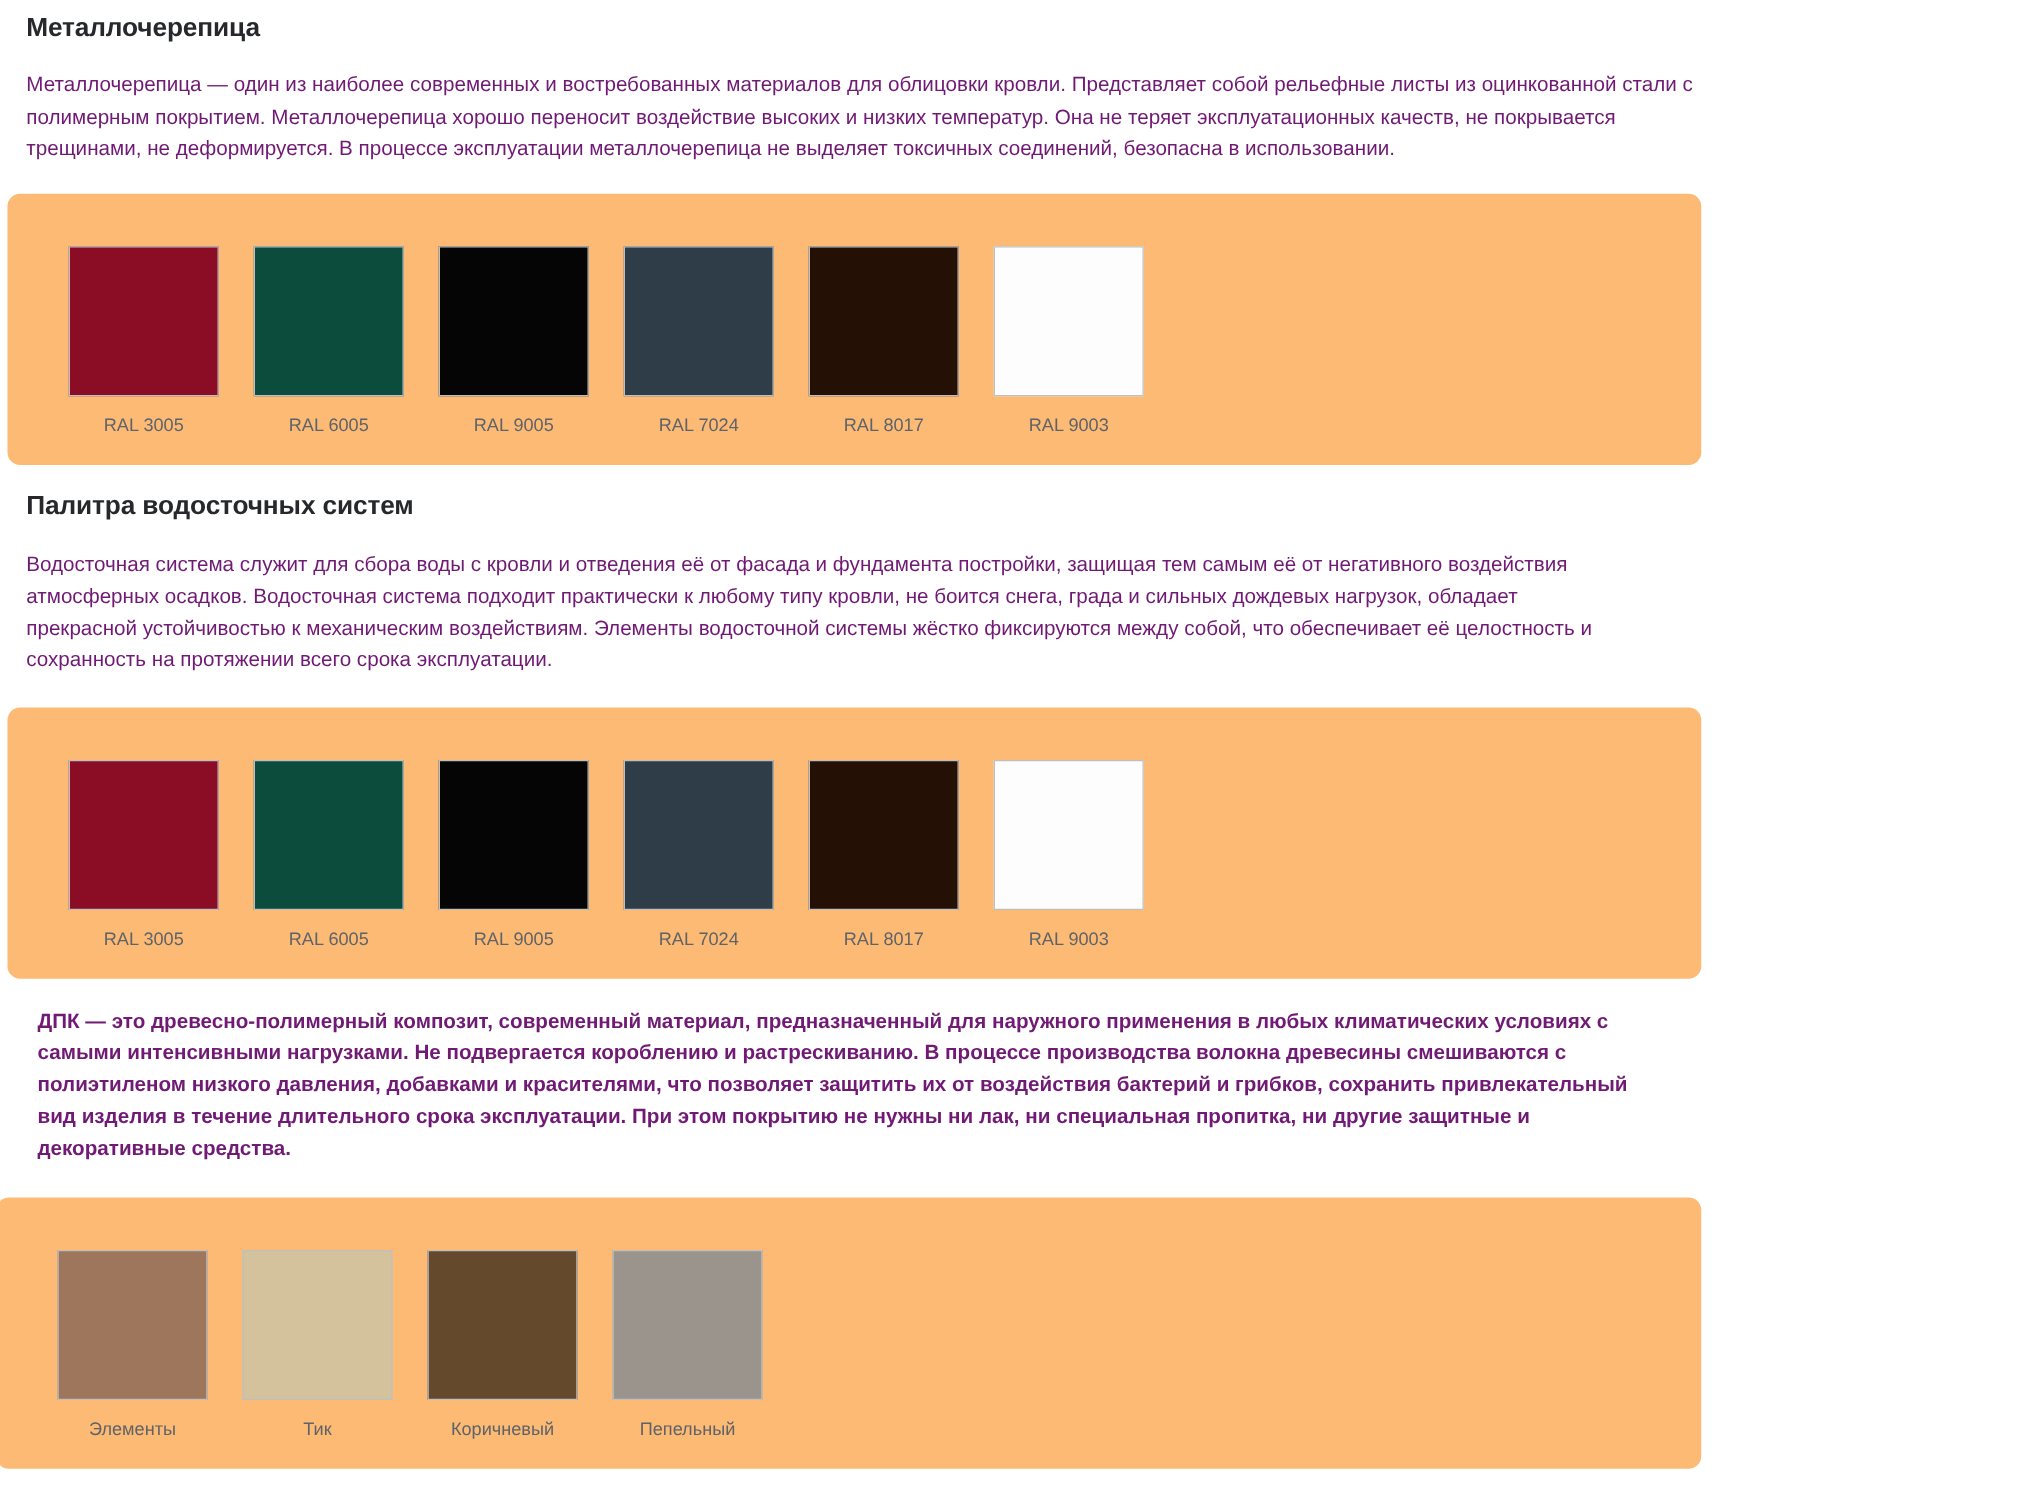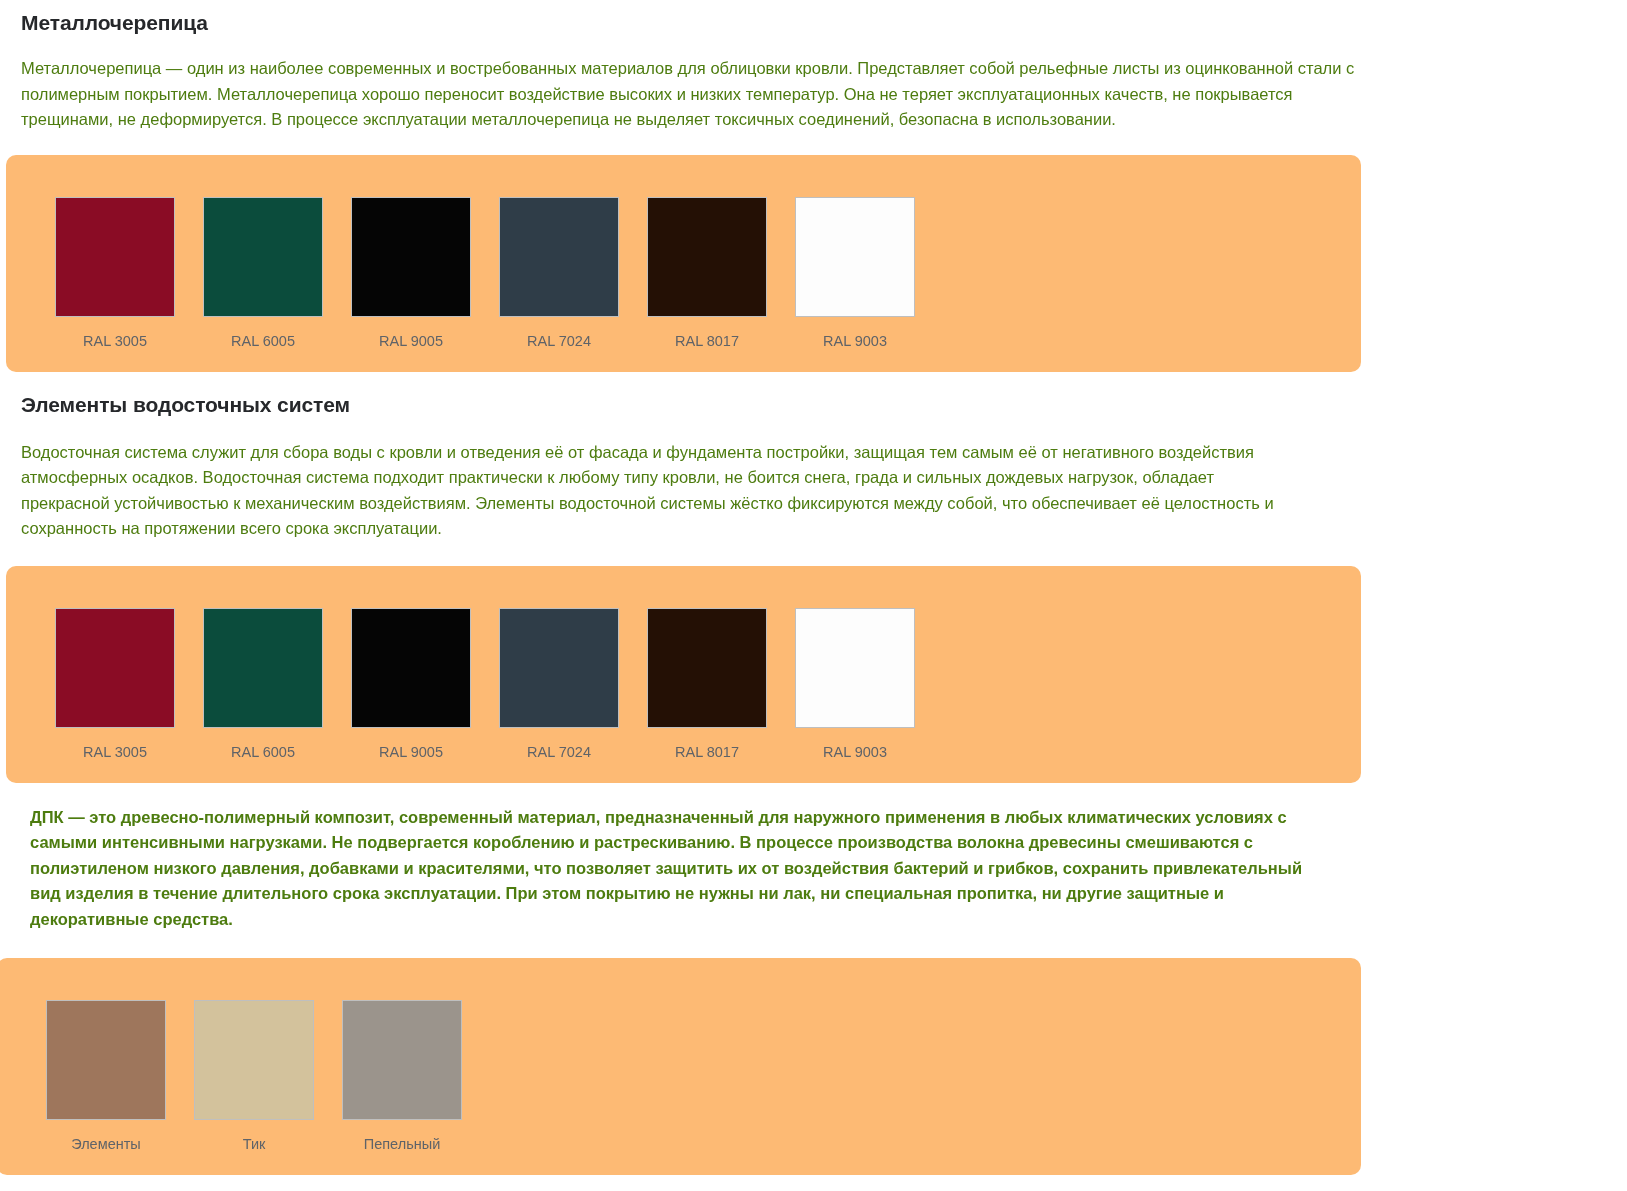--- a/index.html
+++ b/index.html
@@ -37,21 +37,21 @@
     margin: 0;
     letter-spacing: -0.1px;
   }
   .section-1 h2.section-title { padding-top: 10px; }
   .section-2 h2.section-title { padding-top: 20px; }
   .section-3 h2.section-title { padding-top: 20px; }
 
   p.section-text {
     font-size: 16.5px;
     line-height: 25.5px;
-    color: #4d7c0f;
+    color: #701a75;
     margin: 0;
     max-width: 1580px;
   }
   .section-1 p.section-text { padding-top: 20px; }
   .section-2 p.section-text { padding-top: 22px; padding-right: 78px; }
   .section-3 p.section-text { padding-top: 22px; padding-right: 36px; font-weight: bold; }
 
   
   .palette-panel {
     background: #fdba74;
@@ -121,21 +121,21 @@
         <div class="swatch-label">RAL 8017</div>
       </div>
       <div class="swatch-item">
         <div class="swatch-chip" style="background:#fdfdfd;border:1px solid #bfbfbf;"></div>
         <div class="swatch-label">RAL 9003</div>
       </div>
     </div>
   </div>
 
   <section class="section section-2">
-    <h2 class="section-title">Элементы водосточных систем</h2>
+    <h2 class="section-title">Палитра водосточных систем</h2>
     <p class="section-text">Водосточная система служит для сбора воды с кровли и отведения её от фасада и фундамента постройки, защищая тем самым её от негативного воздействия атмосферных осадков. Водосточная система подходит практически к любому типу кровли, не боится снега, града и сильных дождевых нагрузок, обладает прекрасной устойчивостью к механическим воздействиям. Элементы водосточной системы жёстко фиксируются между собой, что обеспечивает её целостность и сохранность на протяжении всего срока эксплуатации.</p>
   </section>
   <div class="palette-panel panel-2">
     <div class="swatch-row">
       <div class="swatch-item">
         <div class="swatch-chip" style="background:#8a0c25;border:1px solid #bfbfbf;"></div>
         <div class="swatch-label">RAL 3005</div>
       </div>
       <div class="swatch-item">
         <div class="swatch-chip" style="background:#0b4c3c;border:1px solid #bfbfbf;"></div>
@@ -167,19 +167,23 @@
     <div class="swatch-row">
       <div class="swatch-item">
         <div class="swatch-chip" style="background:#9e765c;border:1px solid #bfbfbf;"></div>
         <div class="swatch-label">Элементы</div>
       </div>
       <div class="swatch-item">
         <div class="swatch-chip" style="background:#d3c29c;border:1px solid #bfbfbf;"></div>
         <div class="swatch-label">Тик</div>
       </div>
       <div class="swatch-item">
+        <div class="swatch-chip" style="background:#64492c;border:1px solid #bfbfbf;"></div>
+        <div class="swatch-label">Коричневый</div>
+      </div>
+      <div class="swatch-item">
         <div class="swatch-chip" style="background:#9b948c;border:1px solid #bfbfbf;"></div>
         <div class="swatch-label">Пепельный</div>
       </div>
     </div>
   </div>
 
 </div>
 
 </body></html>

